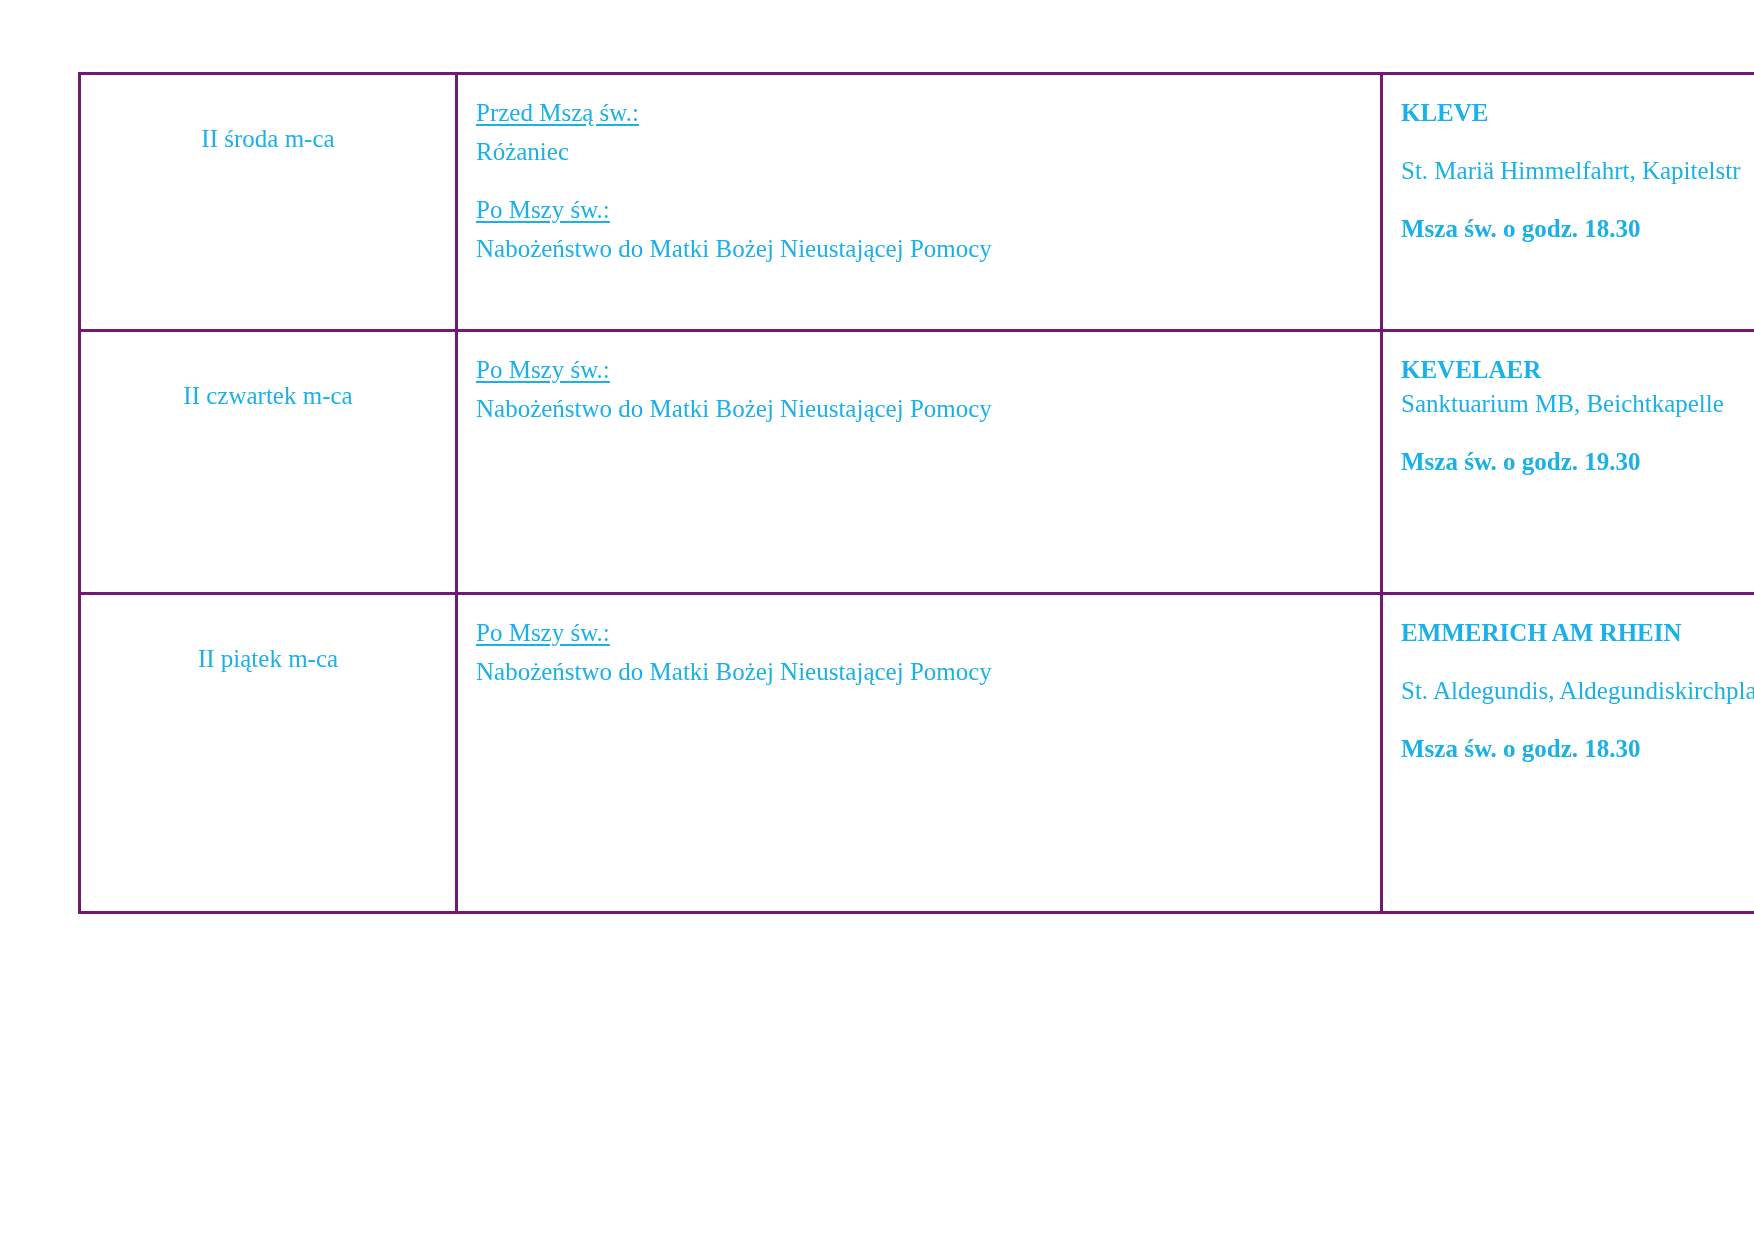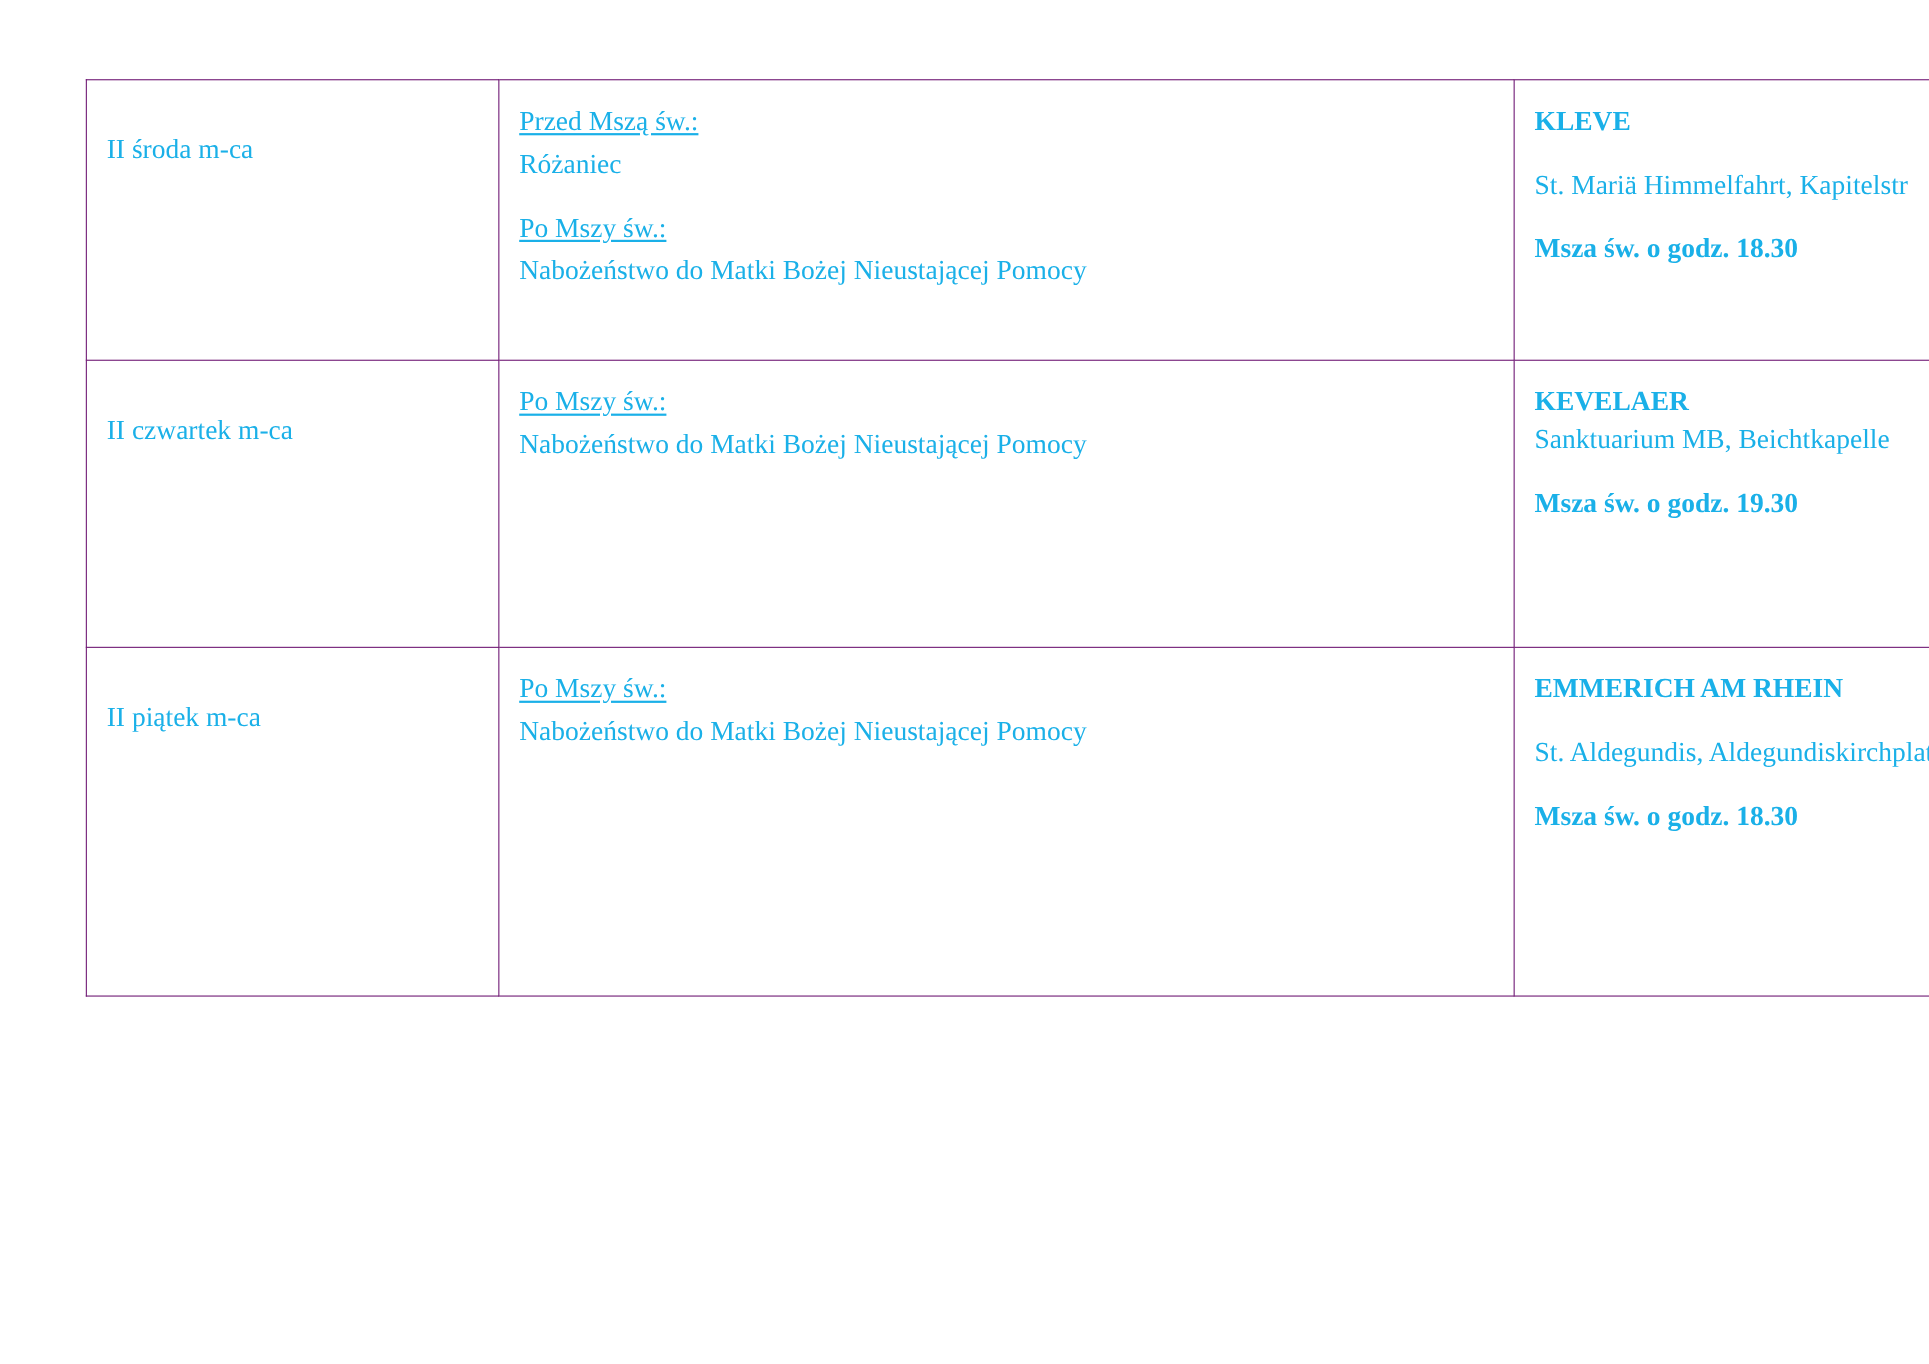--- a/index.html
+++ b/index.html
@@ -19,33 +19,34 @@
     height: 1240px;
     box-sizing: border-box;
     padding: 72px 78px;
   }
   table.schedule {
     border-collapse: collapse;
     width: 1598px;
     table-layout: fixed;
   }
   table.schedule td {
-    border: 1px solid #701a75;
+    border: 3px solid #701a75;
     vertical-align: top;
     padding: 22px 18px 26px 18px;
     font-size: 25px;
     line-height: 1.30;
     color: #1ab0e8;
   }
   td.col-when { width: 338px; }
   td.col-what { width: 886px; }
   td.col-where { width: 374px; }
 
   .row-when {
     padding-top: 26px;
+    text-align: center;
   }
   .p {
     margin: 0 0 26px 0;
   }
   .p:last-child { margin-bottom: 0; }
   .p.tight {
     margin-bottom: 6px;
   }
   .underline {
     text-decoration: underline;

